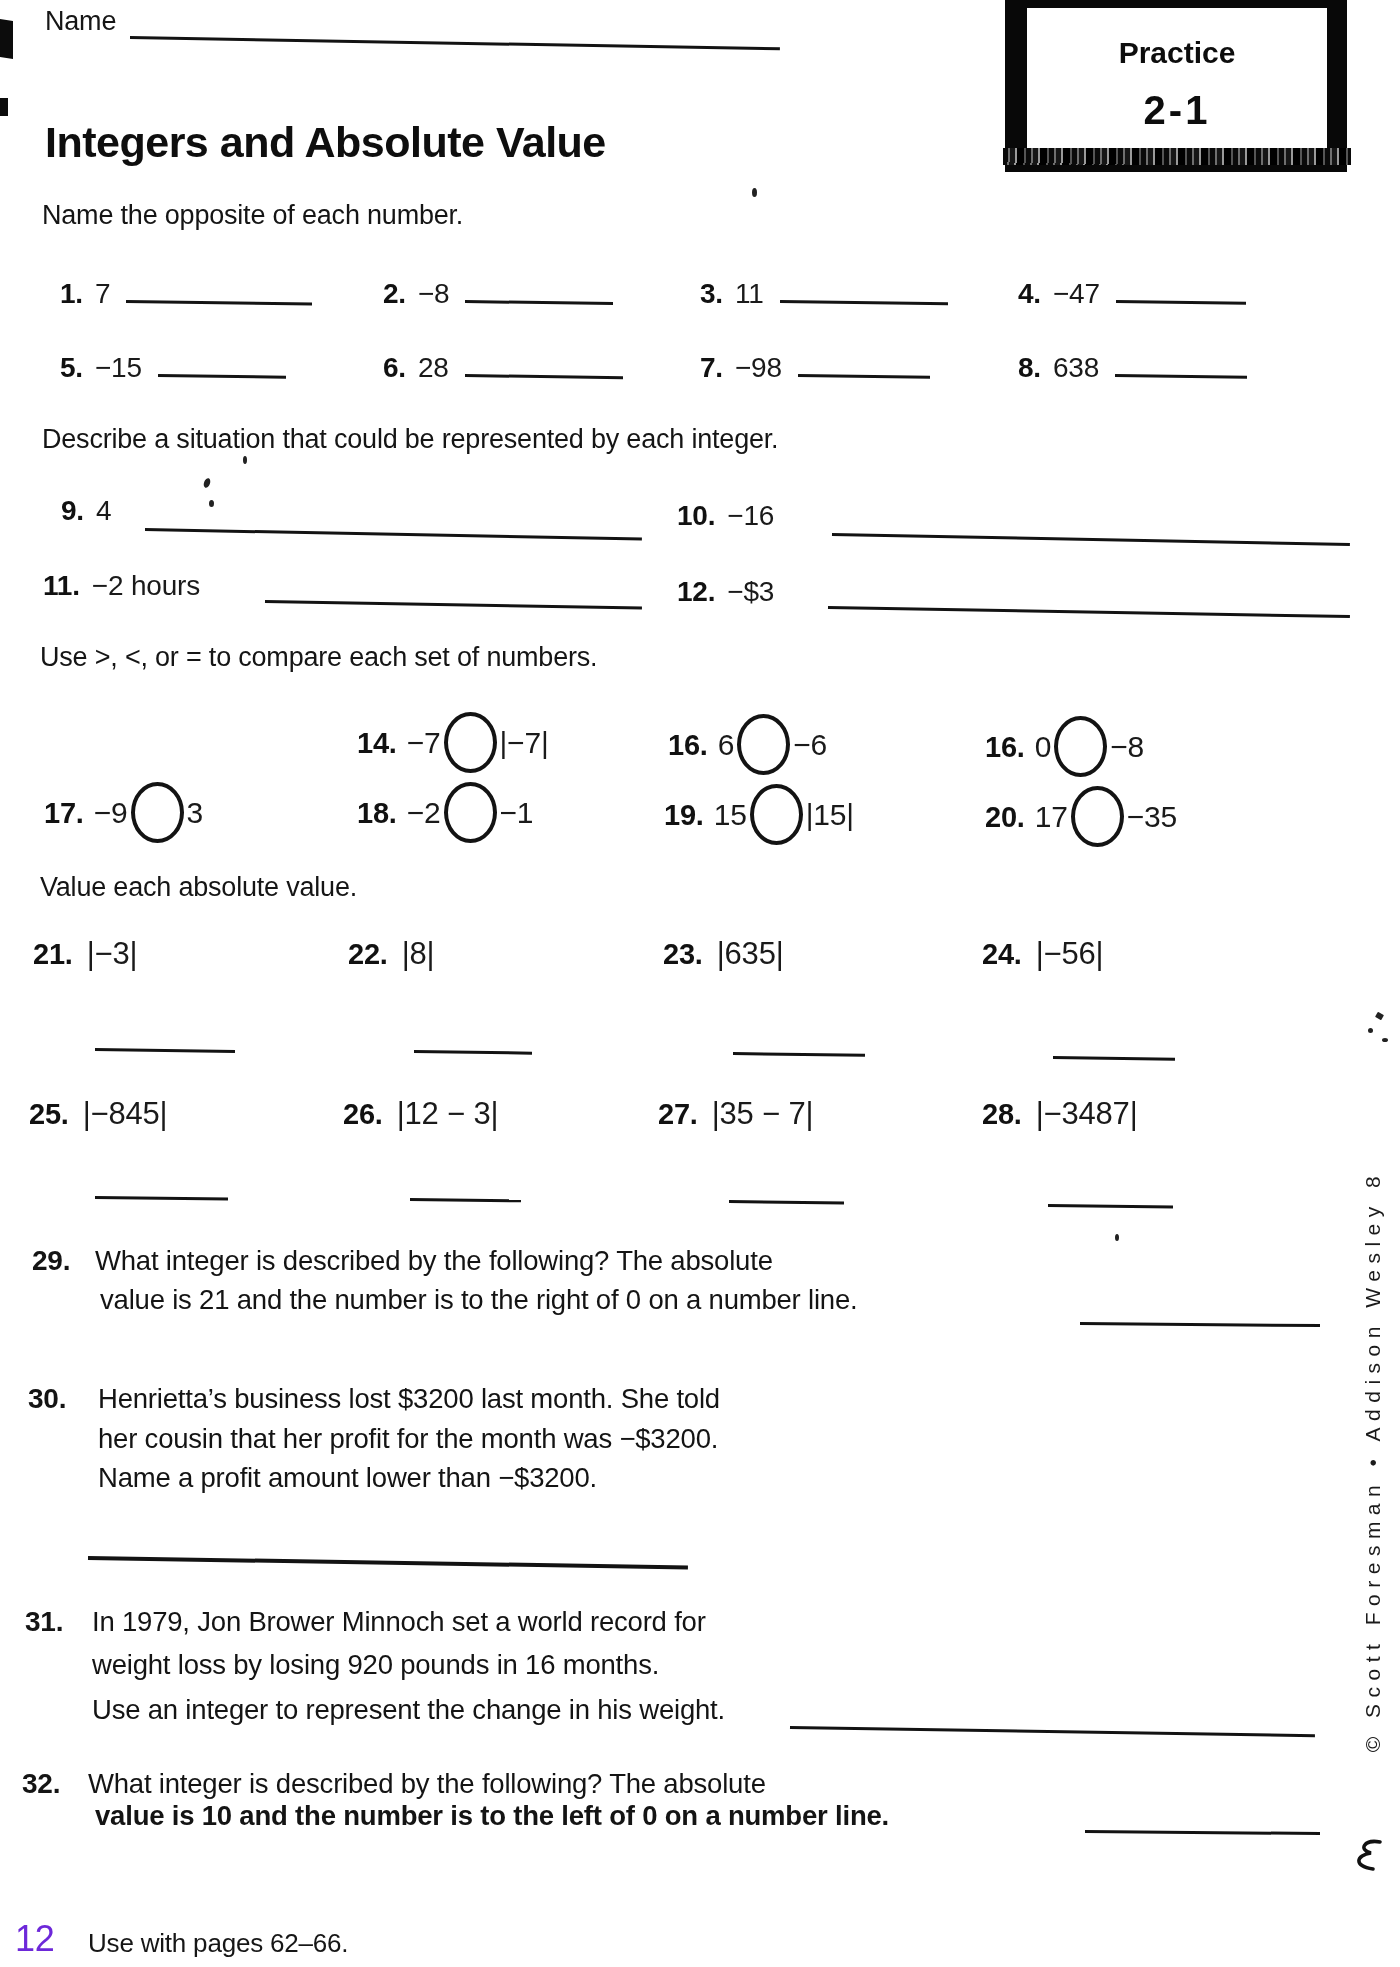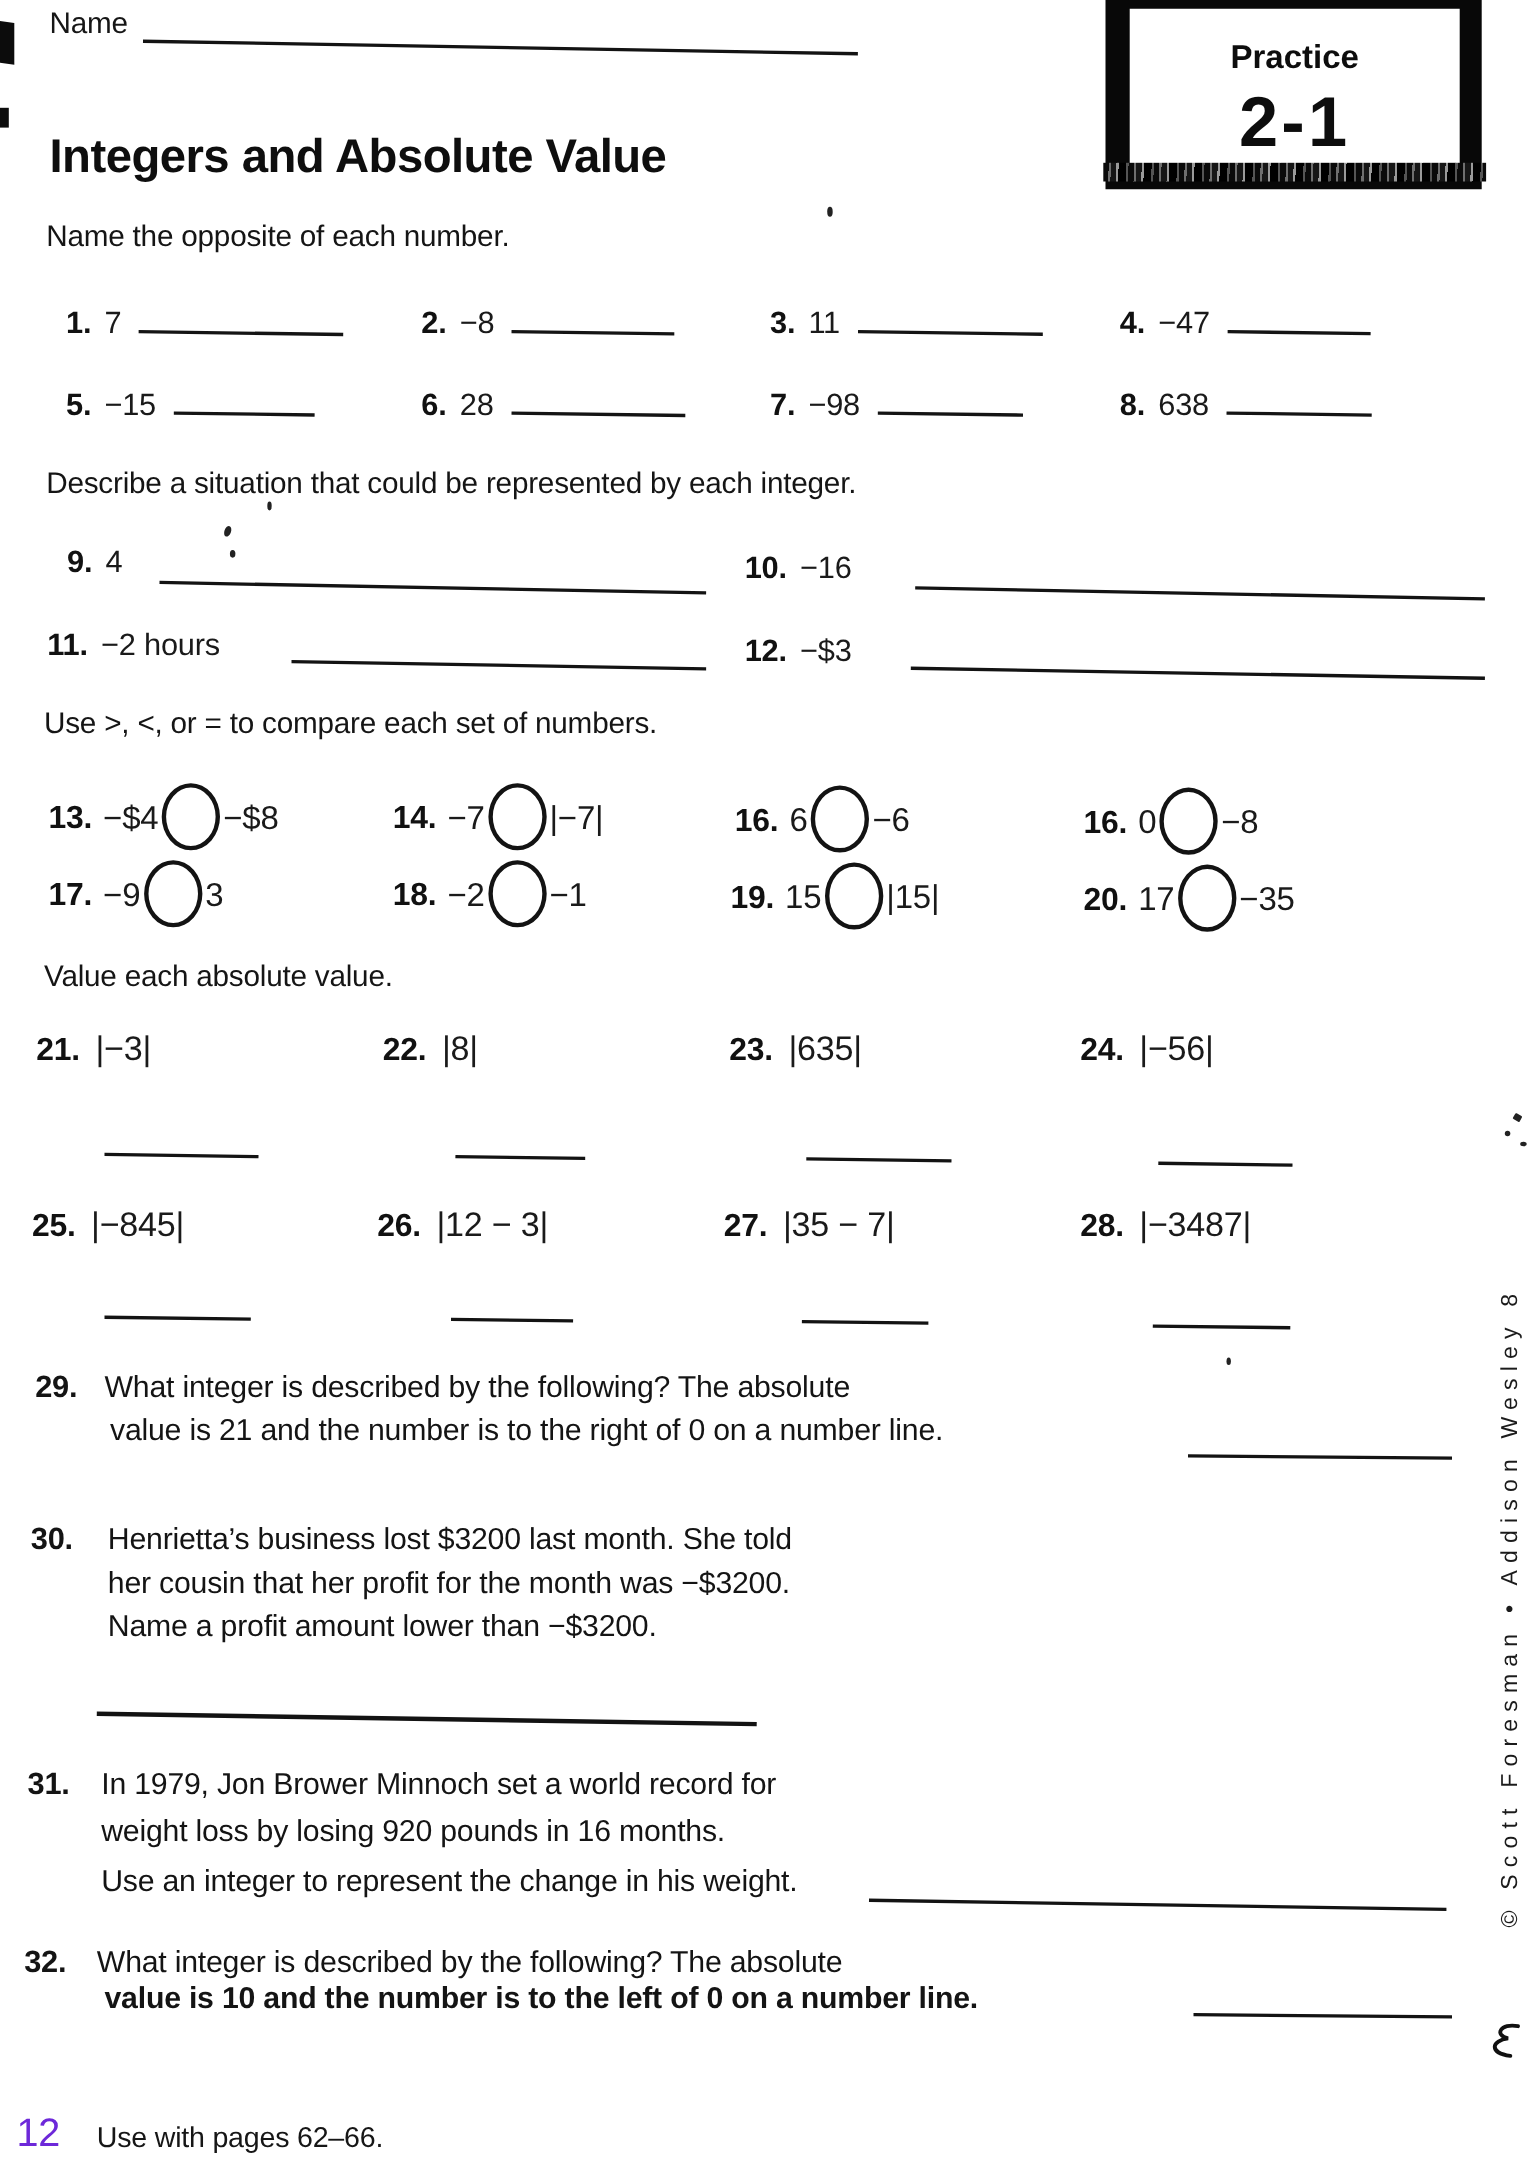--- a/index.html
+++ b/index.html
@@ -21,21 +21,21 @@
   .abs{font-size:31px;}
   .abs .num{font-size:29px;margin-right:14px;}
   .wp{font-size:27.5px;color:#141414;}
   .artifact{position:absolute;background:#0c0c0c;}
   .dot{position:absolute;background:#222;border-radius:50%;}
   #practice-box{
     position:absolute;left:1005px;top:-6px;width:300px;height:150px;background:#fff;
     border:14px solid #080808;border-left-width:22px;border-right-width:20px;text-align:center;
   }
   #practice-box .p1{display:block;margin-top:28px;font-size:30px;font-weight:bold;color:#0d0d0d;}
-  #practice-box .p2{display:block;margin-top:4px;font-size:64px;font-weight:bold;letter-spacing:3px;color:#0d0d0d;}
+  #practice-box .p2{display:block;margin-top:18px;font-size:40px;font-weight:bold;letter-spacing:3px;color:#0d0d0d;}
   #practice-grunge{
     position:absolute;left:1003px;top:148px;width:348px;height:17px;
     background:repeating-linear-gradient(92deg,#0a0a0a 0 5px,#6f6f6f 5px 7px,#161616 7px 12px,#9a9a9a 12px 14px,#000 14px 21px,#555 21px 23px);
   }
   #page-title{font-size:43px;font-weight:bold;letter-spacing:-0.5px;color:#0e0e0e;}
   #name-label{font-size:27px;font-weight:500;}
   #copyright{
     position:absolute;left:1046px;top:1446px;width:660px;height:30px;
     transform:rotate(-90deg);transform-origin:center center;
     font-size:21px;letter-spacing:6.5px;color:#1b1b1b;text-align:center;white-space:nowrap;
@@ -110,23 +110,20 @@
     <span class="num">11.</span><span class="val">−2 hours</span>
   </div>
   <div class="ln" style="left:265px;top:600px;width:377px;transform:rotate(1.0deg);"></div>
   <div class="t prob" style="left:677px;top:576px;">
     <span class="num">12.</span><span class="val">−$3</span>
   </div>
   <div class="ln" style="left:828px;top:606px;width:522px;transform:rotate(1.0deg);"></div>
 
   <span class="t instr" style="left:40px;top:642px;">Use &gt;, &lt;, or = to compare each set of numbers.</span>
 
-  <div class="t cmp" style="left:44px;top:712px;">
-    <span class="num">13.</span><span class="val">−$4</span><span class="circle"></span><span class="val">−$8</span>
-  </div>
   <div class="t cmp" style="left:357px;top:712px;">
     <span class="num">14.</span><span class="val">−7</span><span class="circle"></span><span class="val">|−7|</span>
   </div>
   <div class="t cmp" style="left:668px;top:714px;">
     <span class="num">16.</span><span class="val">6</span><span class="circle"></span><span class="val">−6</span>
   </div>
   <div class="t cmp" style="left:985px;top:716px;">
     <span class="num">16.</span><span class="val">0</span><span class="circle"></span><span class="val">−8</span>
   </div>
 

